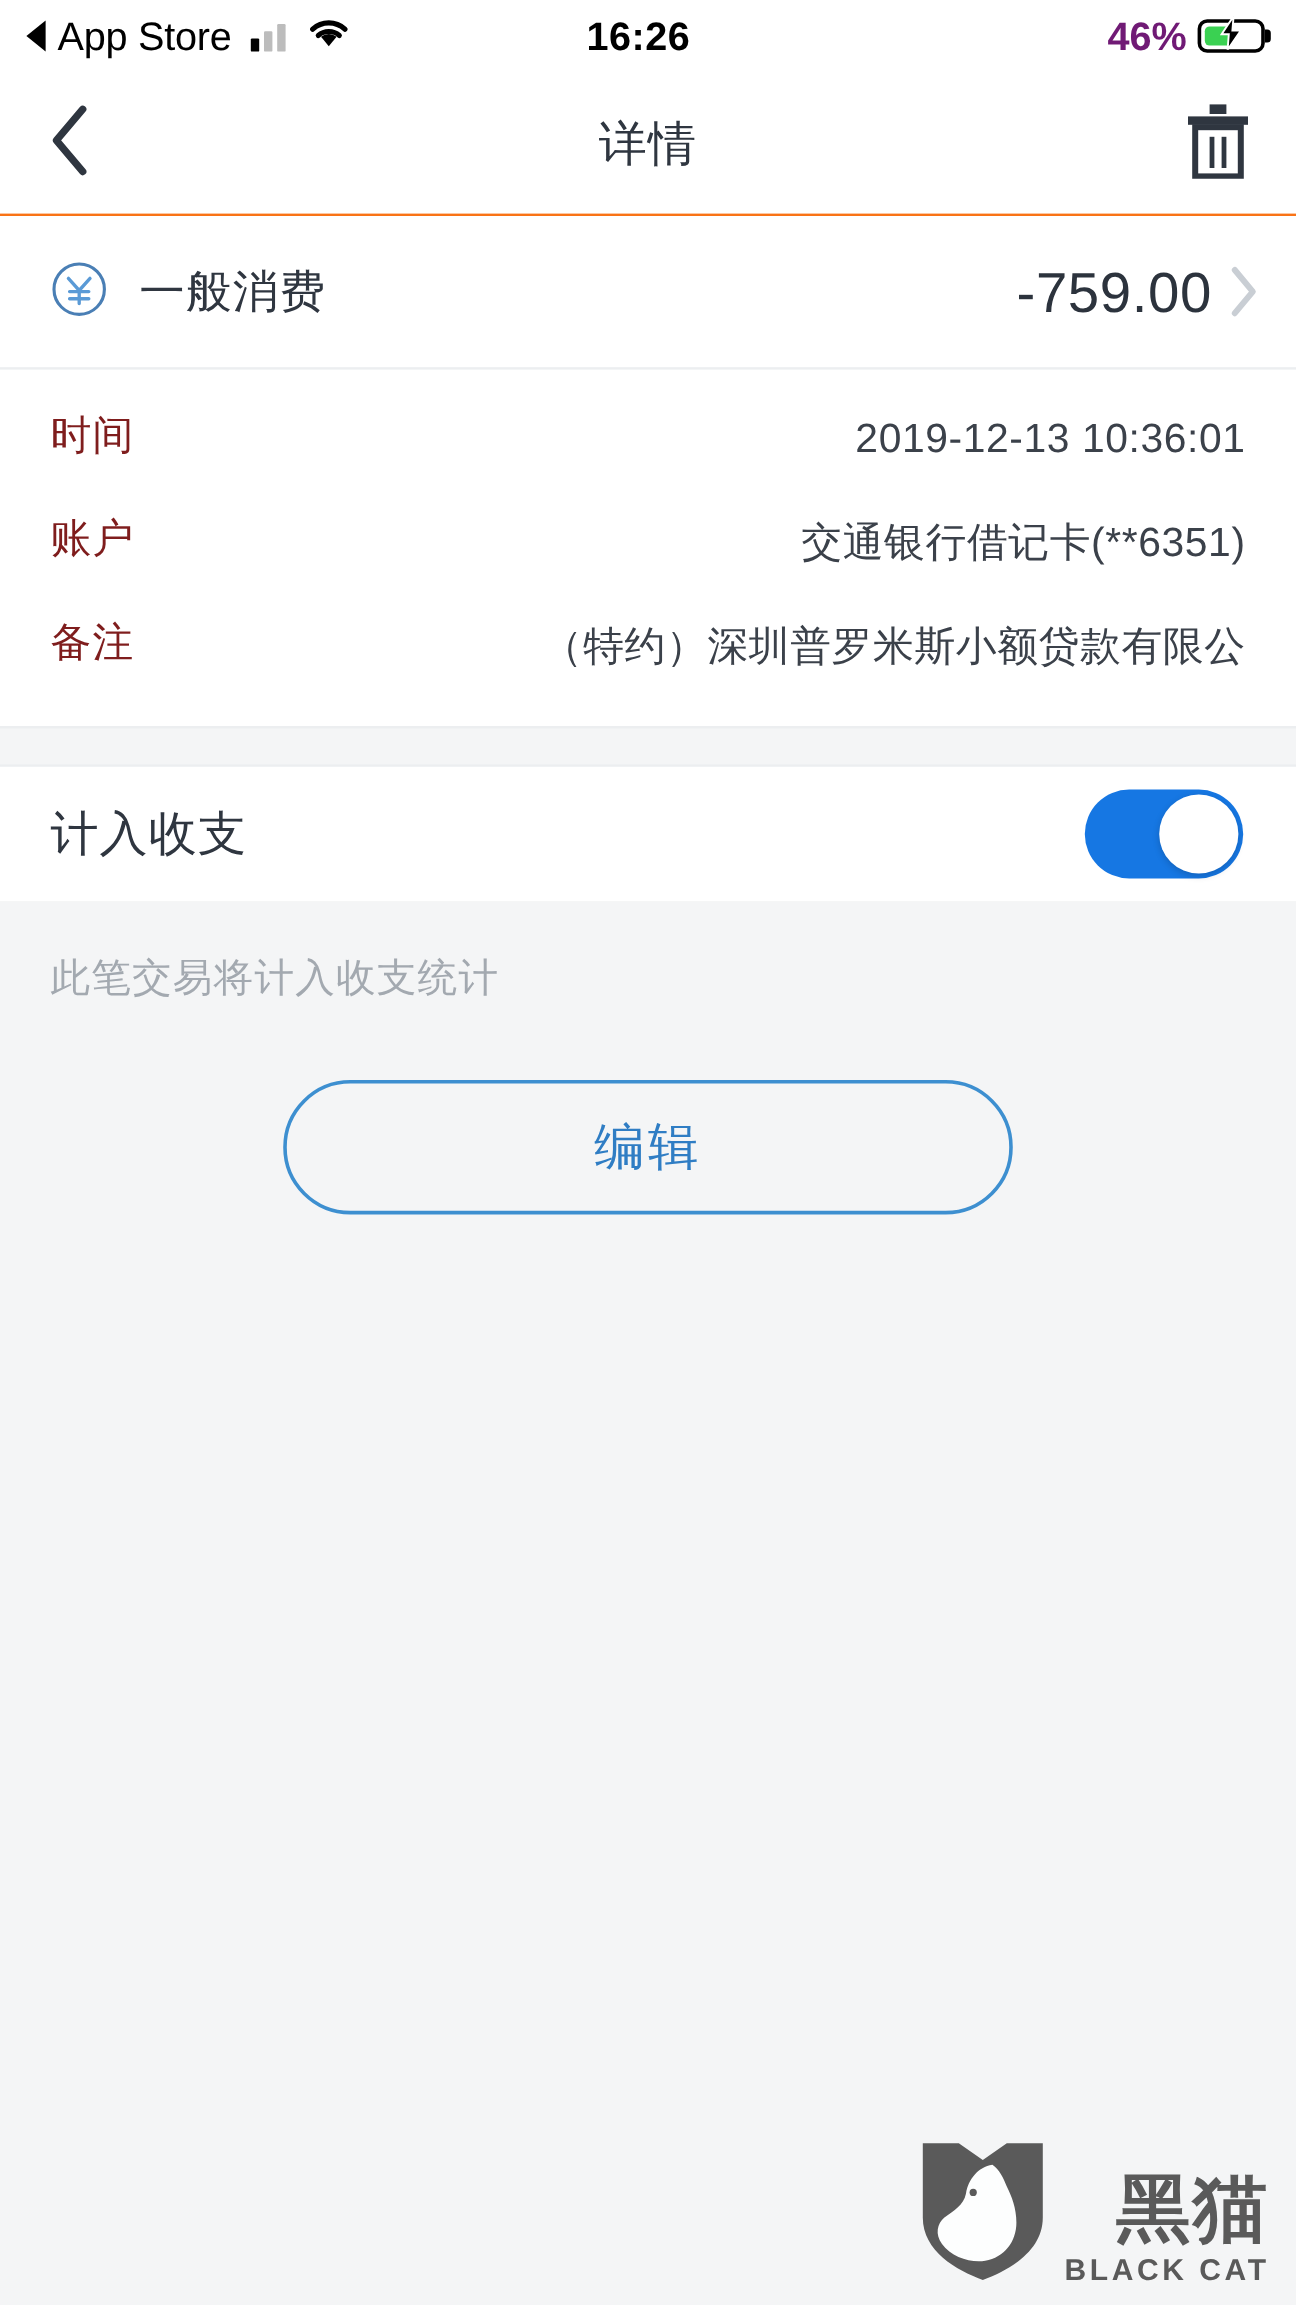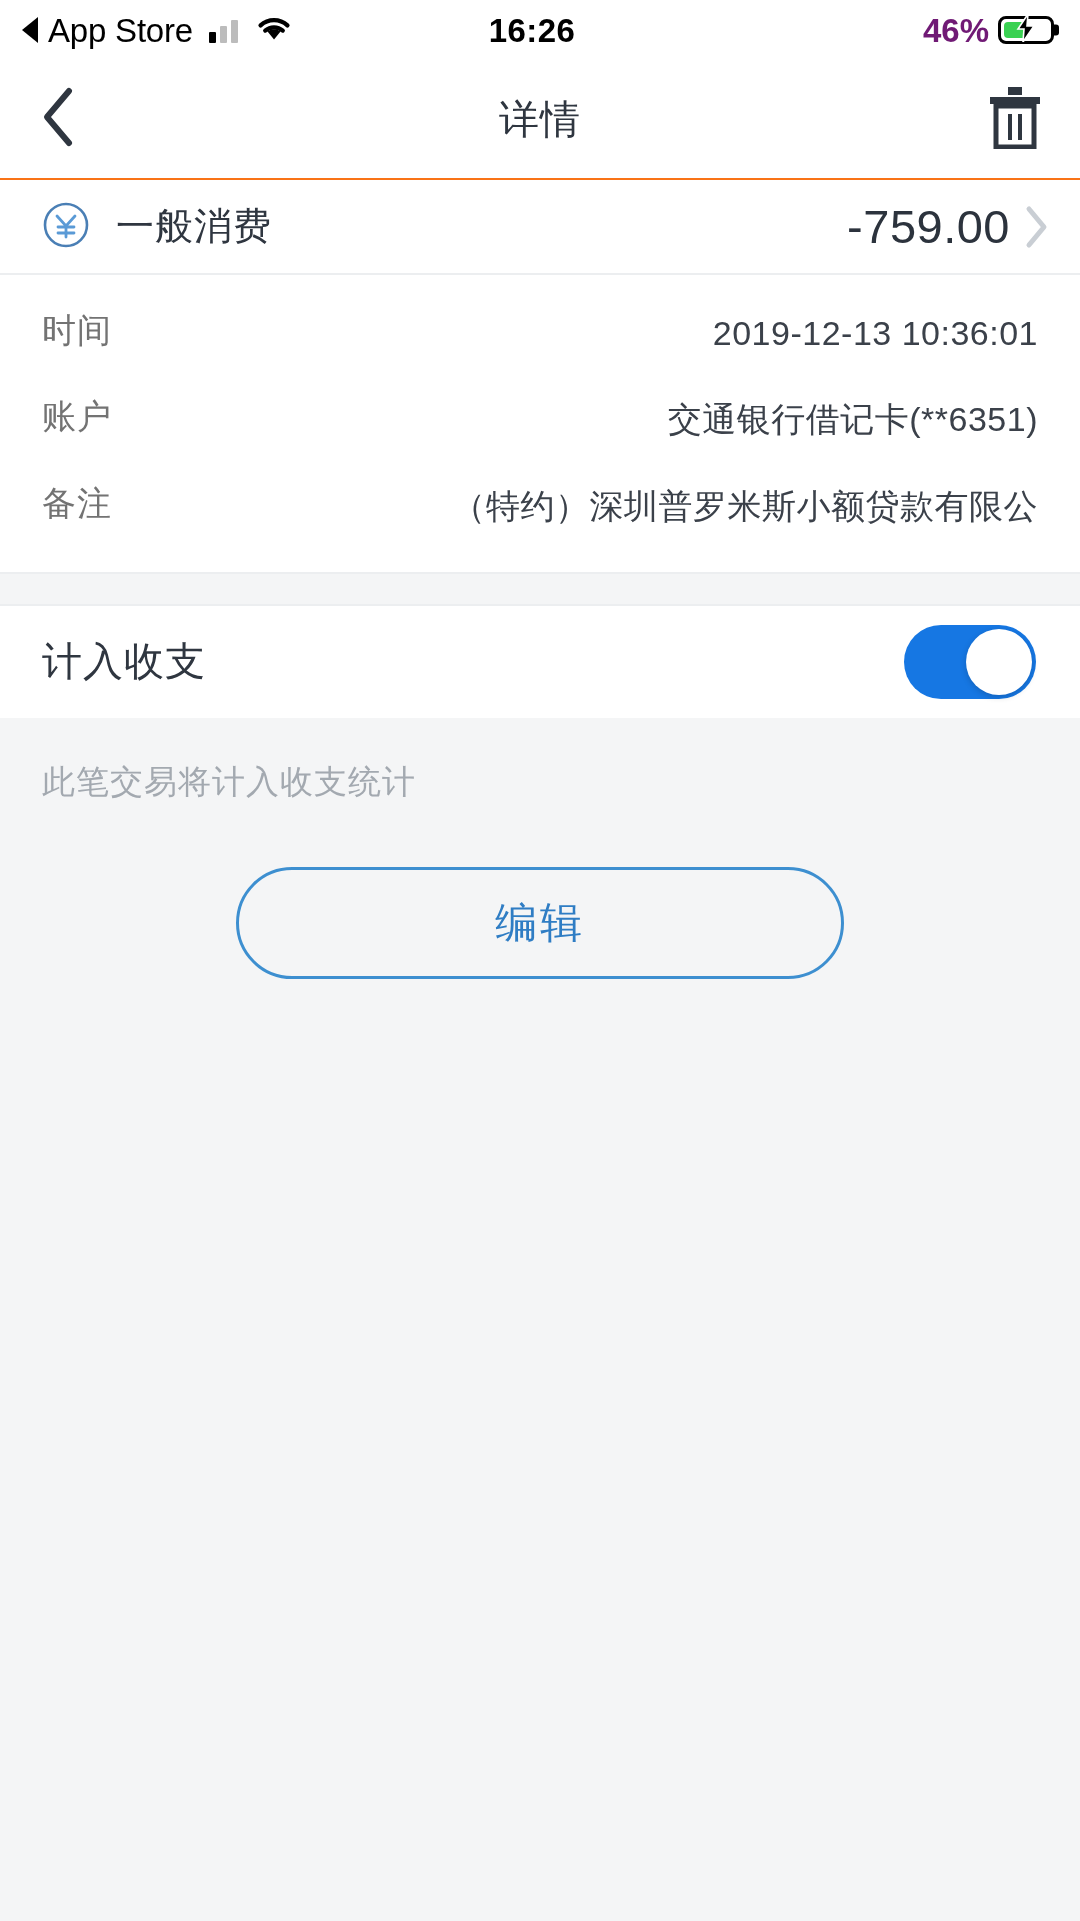--- a/index.html
+++ b/index.html
@@ -162,21 +162,21 @@
     display: flex;
     align-items: center;
     justify-content: center;
     padding-right: 10px;
     box-sizing: border-box;
   }
 
   
   .card { background: #ffffff; }
   .amount-row {
-    height: 95px;
+    height: 128px;
     display: flex;
     align-items: center;
     padding: 0 30px 0 42px;
     box-sizing: border-box;
     border-bottom: 2px solid #eceef0;
   }
   .yen-icon { flex: 0 0 auto; margin-right: 26px; }
   .amount-cat {
     font-size: 38px;
     color: #2f3640;
@@ -201,21 +201,21 @@
     box-sizing: border-box;
   }
   .d-row {
     display: flex;
     align-items: flex-start;
     margin-bottom: 38px;
   }
   .d-row:last-child { margin-bottom: 0; }
   .d-label {
     font-size: 34px;
-    color: #737373;
+    color: #7f1d1d;
     flex: 0 0 auto;
     line-height: 1.25;
     letter-spacing: 1px;
   }
   .d-value {
     margin-left: auto;
     font-size: 34px;
     color: #3b414a;
     text-align: center;
     line-height: 1.42;
@@ -429,15 +429,28 @@
     </span>
   </div>
 
   <div class="below">
     <div class="hint">此笔交易将计入收支统计</div>
 
     <div class="edit-wrap">
       <button class="edit-btn" style="color: rgb(47, 125, 196);">编辑</button>
     </div>
 
+    <div class="watermark">
+      <span>
+        <svg width="108" height="118" viewBox="0 0 108 118">
+          <path d="M4 4 h30 l20 14 l20 -14 h30 v62 c0 28 -28 44 -50 52 C32 110 4 94 4 66 Z" fill="#4a4a4a"></path>
+          <path d="M62 22 c-12 2 -20 12 -22 24 c-2 10 -10 14 -18 20 c-6 5 -8 14 -2 22 c8 11 24 16 36 14 c16 -3 26 -16 26 -32 c0 -12 -4 -22 -8 -30 c-3 -7 -6 -14 -12 -18 Z" fill="#ffffff"></path>
+          <circle cx="46" cy="45" r="3" fill="#4a4a4a"></circle>
+        </svg>
+      </span>
+      <span class="wm-text">
+        <span class="wm-cn">黑猫</span>
+        <span class="wm-en">BLACK CAT</span>
+      </span>
+    </div>
   </div>
 
 </div>
 
 </body></html>

